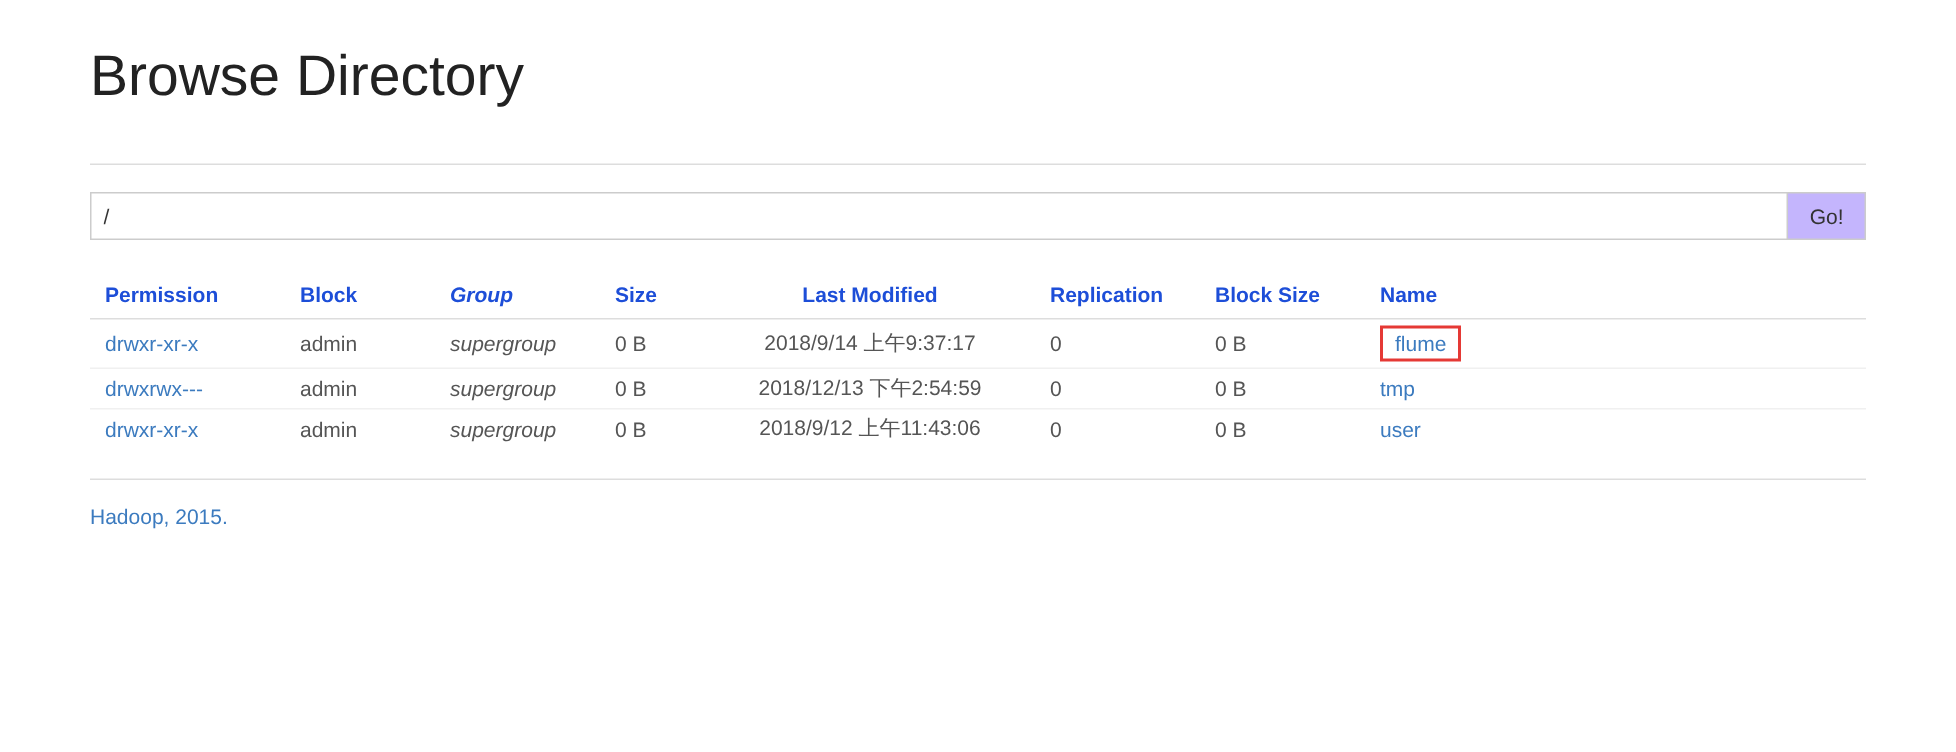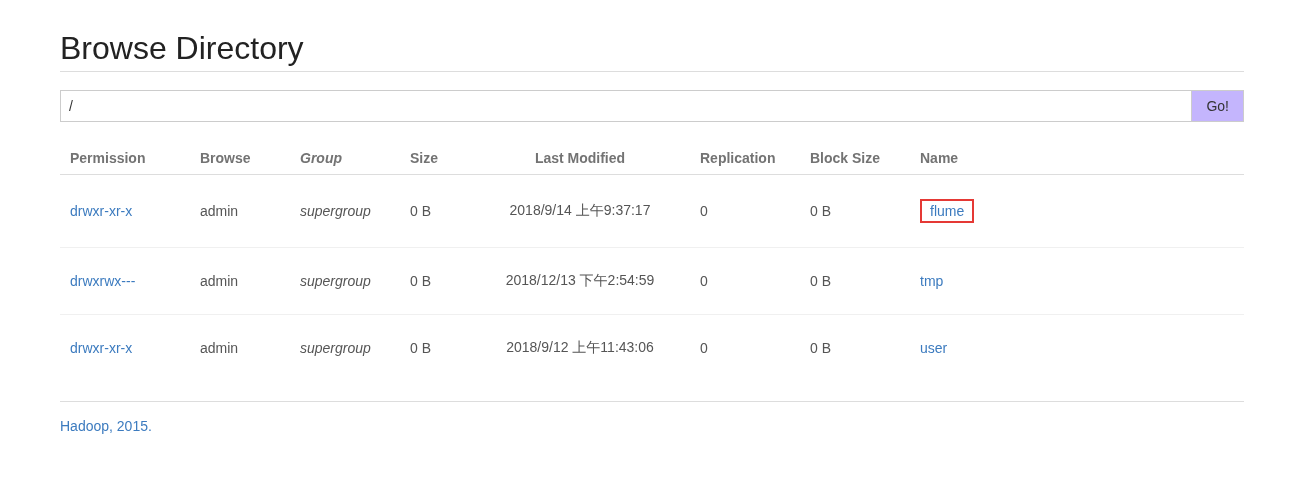--- a/index.html
+++ b/index.html
@@ -15,24 +15,24 @@
       background: #fff;
       width: 1304px;
       min-height: 501px;
     }
 
     .page-container {
       padding: 30px 60px 30px 60px;
     }
 
     .page-title {
-      font-size: 32px;
+      font-size: 38px;
       font-weight: 400;
       color: #222;
-      margin-bottom: 4px;
+      margin-bottom: 36px;
     }
 
     .divider {
       border: none;
       border-top: 1px solid #ddd;
       margin-bottom: 18px;
     }
 
     .path-bar {
       display: flex;
@@ -69,26 +69,26 @@
     }
 
     thead tr {
       border-bottom: 1px solid #ddd;
     }
 
     th {
       text-align: left;
       padding: 8px 10px;
       font-weight: 700;
-      color: #737373;
+      color: #1d4ed8;
       font-size: 14px;
     }
 
     td {
-      padding: 24px 10px;
+      padding: 4px 10px;
       font-size: 14px;
       color: #555;
       border-bottom: 1px solid #f0f0f0;
     }
 
     tr:last-child td {
       border-bottom: none;
     }
 
     .link-cell {
@@ -135,21 +135,21 @@
 
   <div class="path-bar">
     <input type="text" class="path-input" value="/" style="">
     <button class="go-button">Go!</button>
   </div>
 
   <table>
     <thead>
       <tr>
         <th class="col-permission">Permission</th>
-        <th class="col-owner">Browse</th>
+        <th class="col-owner">Block</th>
         <th class="col-group">Group</th>
         <th class="col-size">Size</th>
         <th class="col-lastmod">Last Modified</th>
         <th class="col-replication">Replication</th>
         <th class="col-blocksize">Block Size</th>
         <th class="col-name">Name</th>
       </tr>
     </thead>
     <tbody id="table-body">
     <tr>

